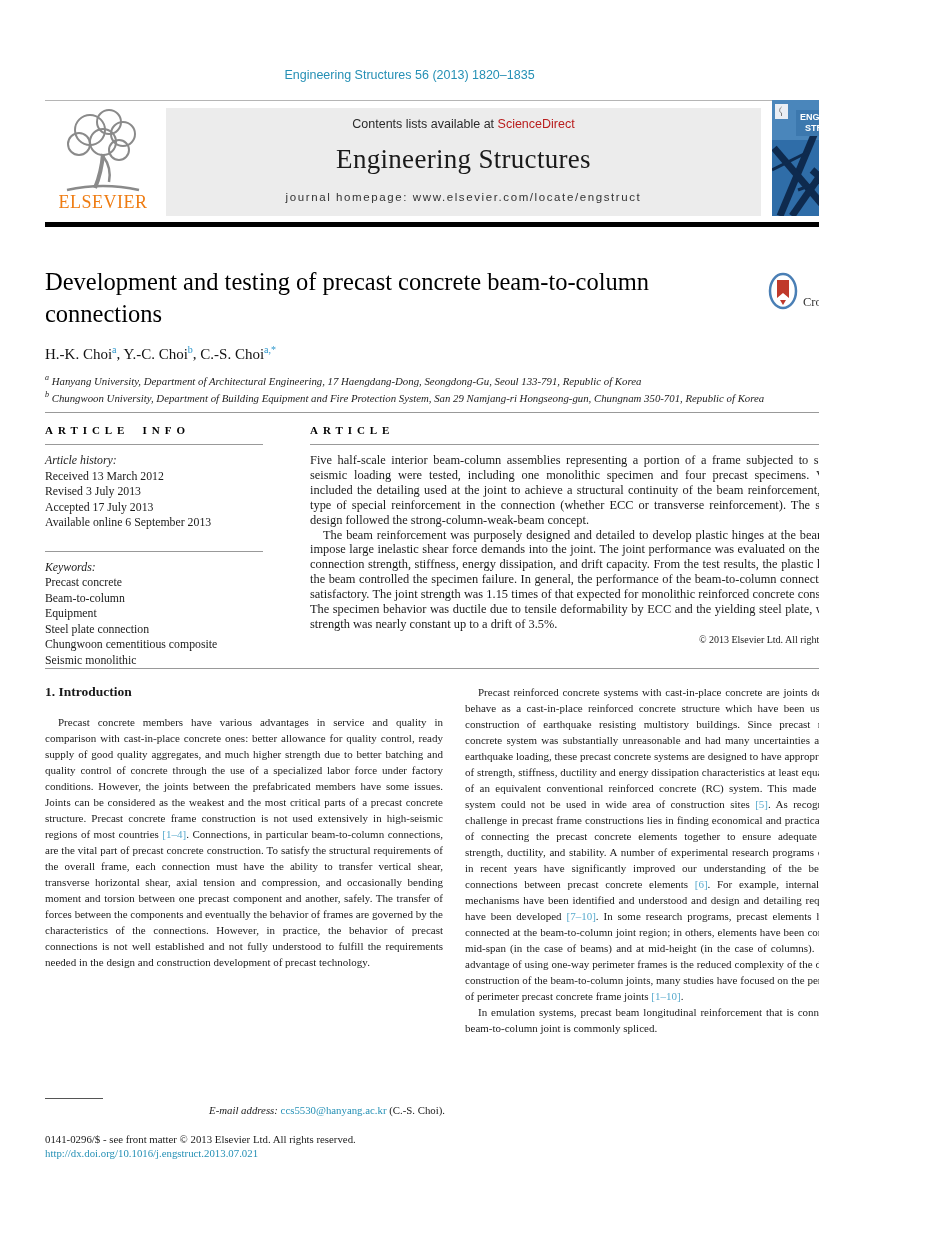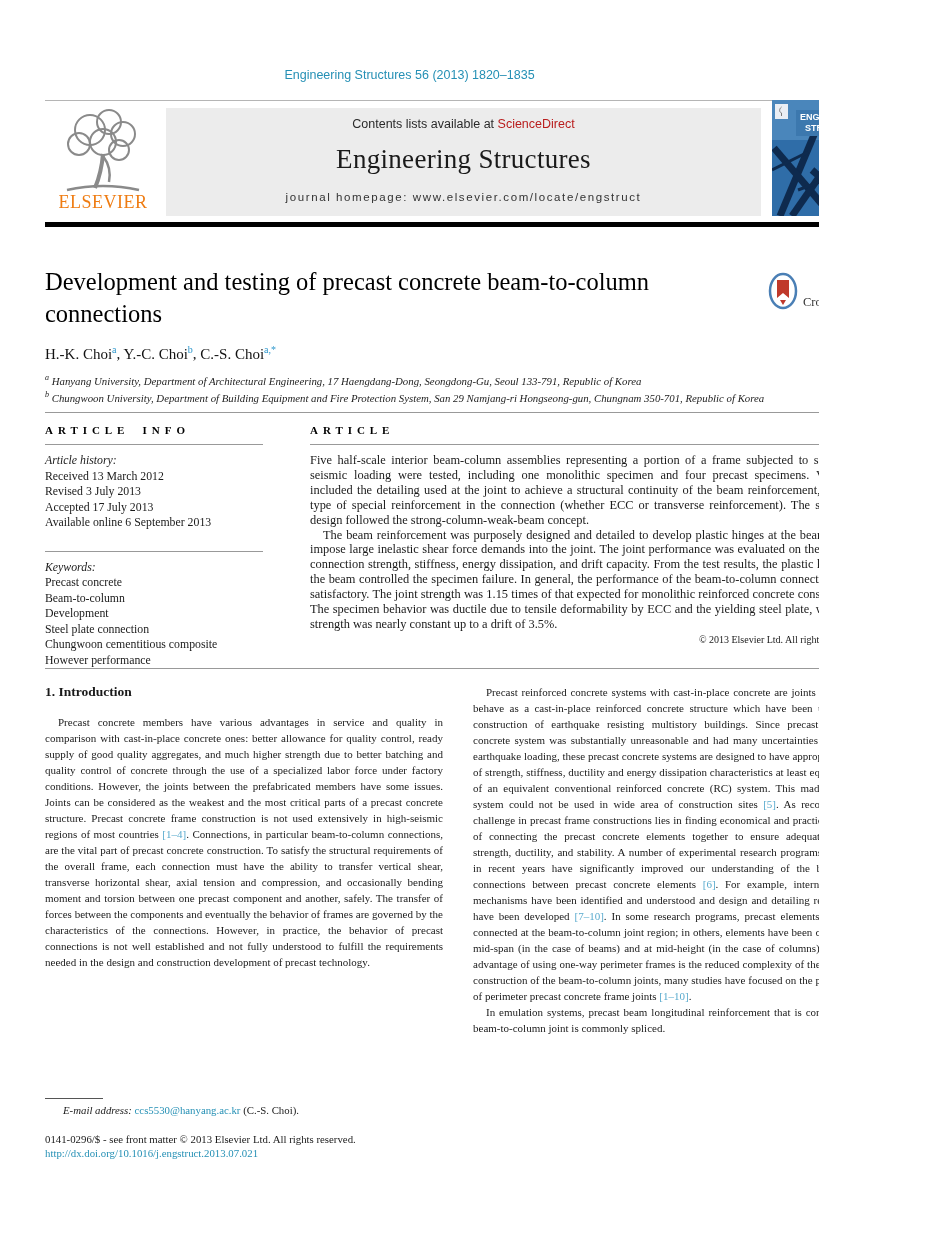--- a/index.html
+++ b/index.html
@@ -42,31 +42,31 @@
   .col-rule{border:none;border-top:1px solid #999;margin:8px 0 8px 0;}
   .info-label{font-size:11.8px;font-style:italic;line-height:15.5px;}
   .info-item{font-size:11.8px;line-height:15.5px;}
   .info-gap{height:12px;}
   .abs-para{font-size:12.4px;line-height:14.9px;text-align:justify;margin:0;}
   .abs-para.indent{text-indent:13px;}
   .abs-copyright{font-size:10px;line-height:16px;text-align:right;margin:0;}
 
   
   .rule2{position:absolute;left:45px;top:668px;width:817px;border-top:1px solid #999;}
-  .body-cols{position:absolute;left:45px;top:684px;width:817px;display:flex;gap:30px;}
+  .body-cols{position:absolute;left:45px;top:684px;width:817px;display:flex;gap:22px;}
   .body-col{width:398px;flex:none;}
   .section-heading{font-size:13.5px;font-weight:bold;margin:0 0 14px 0;}
   .body-para{font-size:11px;line-height:16px;text-align:justify;text-indent:13px;margin:0;}
   .ref{color:#5aabce;cursor:pointer;}
 
   
   .footnotes{position:absolute;left:45px;top:1098px;width:400px;font-size:10.8px;line-height:14.5px;color:#1a1a1a;}
   .fn-rule{width:58px;border-top:1px solid #555;margin-bottom:4px;}
   .fn-corresponding{padding-left:10px;}
-  .fn-email{padding-left:18px;}
+  .fn-email{padding-left:18px;text-align:right;}
   .fn-email .em-label{font-style:italic;}
   .issn-line{margin-top:14px;}
   .doi-line{color:#2590b5;cursor:pointer;}
   .fn-star{font-size:9px;vertical-align:2px;}
 
   svg{display:block;}
 </style>
 </head>
 <body>
 
@@ -160,24 +160,24 @@
       <div class="info-label">Article history:</div>
       <div class="info-item">Received 13 March 2012</div>
       <div class="info-item">Revised 3 July 2013</div>
       <div class="info-item">Accepted 17 July 2013</div>
       <div class="info-item">Available online 6 September 2013</div>
       <div class="info-gap"></div>
       <hr class="col-rule">
       <div class="info-label">Keywords:</div>
       <div class="info-item">Precast concrete</div>
       <div class="info-item">Beam-to-column</div>
-      <div class="info-item">Development</div>
+      <div class="info-item">Equipment</div>
       <div class="info-item">Steel plate connection</div>
       <div class="info-item">Chungwoon cementitious composite</div>
-      <div class="info-item">However performance</div>
+      <div class="info-item">Seismic monolithic</div>
     </div>
     <div class="abs-col">
       <div class="block-heading">ARTICLE</div>
       <hr class="col-rule">
       <p class="abs-para">Five half-scale interior beam-column assemblies representing a portion of a frame subjected to simulated seismic loading were tested, including one monolithic specimen and four precast specimens. Variables included the detailing used at the joint to achieve a structural continuity of the beam reinforcement, and the type of special reinforcement in the connection (whether ECC or transverse reinforcement). The specimen design followed the strong-column-weak-beam concept.</p>
       <p class="abs-para indent">The beam reinforcement was purposely designed and detailed to develop plastic hinges at the beam and to impose large inelastic shear force demands into the joint. The joint performance was evaluated on the basis of connection strength, stiffness, energy dissipation, and drift capacity. From the test results, the plastic hinges at the beam controlled the specimen failure. In general, the performance of the beam-to-column connections was satisfactory. The joint strength was 1.15 times of that expected for monolithic reinforced concrete construction. The specimen behavior was ductile due to tensile deformability by ECC and the yielding steel plate, while the strength was nearly constant up to a drift of 3.5%.</p>
       <p class="abs-copyright">© 2013 Elsevier Ltd. All rights reserved.</p>
     </div>
   </div>
 

